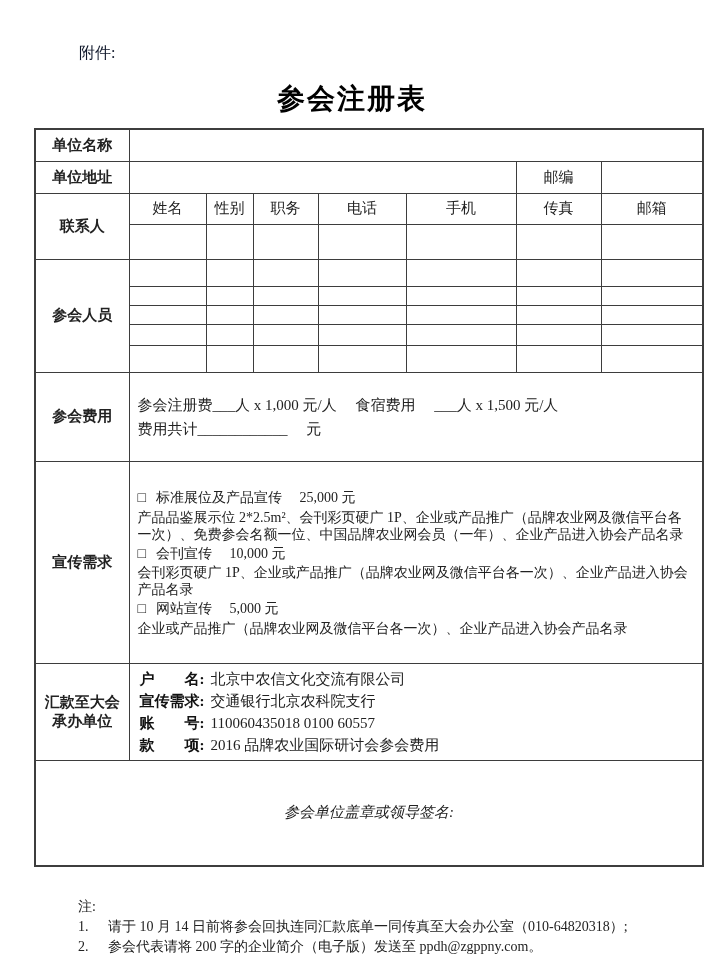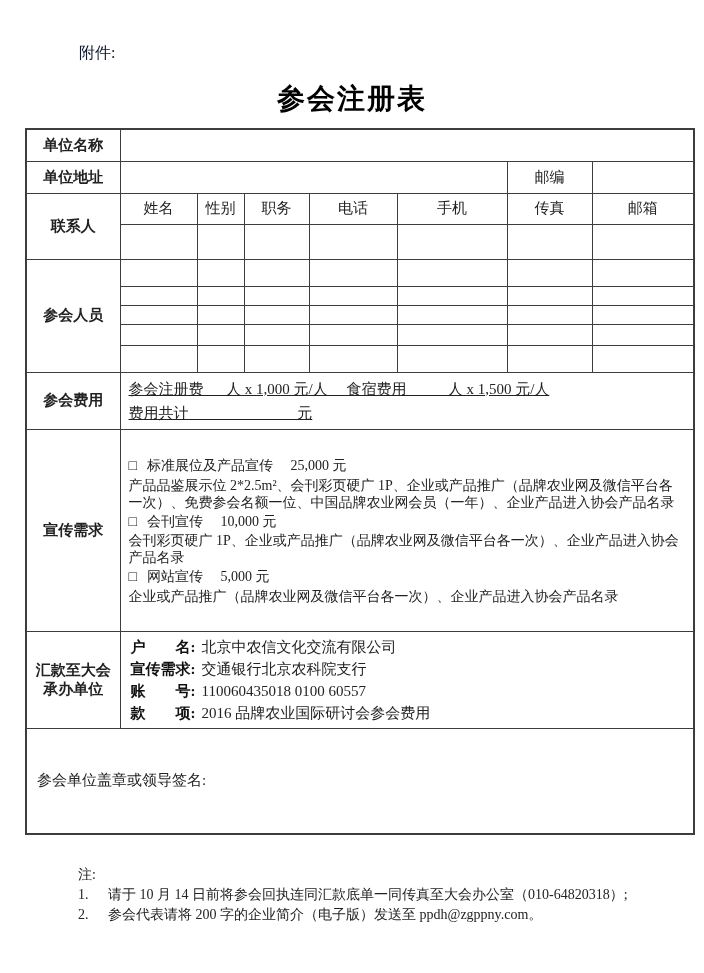--- a/index.html
+++ b/index.html
@@ -20,55 +20,56 @@
     text-align: center;
     font-family: "Liberation Sans", sans-serif;
     font-weight: bold;
     font-size: 28px;
     color: #000;
     margin: 16px 0 10px 0;
     letter-spacing: 2px;
   }
   table.reg {
     border-collapse: collapse;
-    margin-left: 25px;
+    margin-left: 34px;
     width: 668px;
     table-layout: fixed;
   }
   table.reg td {
     border: 1px solid #3d3d3d;
     vertical-align: middle;
     font-size: 15px;
     color: #222;
     overflow: hidden;
   }
   table.reg { border: 2px solid #3d3d3d; }
   td.lbl {
     font-family: "Liberation Sans", sans-serif;
     font-weight: bold;
     text-align: center;
     font-size: 15px;
     color: #111;
   }
   td.hdr { text-align: center; font-size: 15px; }
-  td.content { padding: 4px 8px; vertical-align: middle; text-decoration: underline; }
+  td.content { padding: 20px 8px; vertical-align: middle; }
   .fee-line { line-height: 24px; font-size: 15px; }
   td.promo-cell { padding: 13px 8px; vertical-align: middle; }
   .promo-opt-title { line-height: 21.5px; font-size: 14px; }
   .promo-opt-title .cb { display: inline-block; margin-right: 10px; font-size: 14px; }
   .promo-opt-desc { line-height: 17px; font-size: 14px; }
   td.remit-cell { padding: 4px 10px; vertical-align: middle; }
   .remit-line { line-height: 22px; font-size: 15px; white-space: pre; }
   .remit-line b { font-family: Liberation Serif, serif; color: #111; }
   .remit-line span { margin-left: 6px; }
   td.sig-cell {
     vertical-align: top;
-    text-align: left;
+    text-align: center;
     padding: 6px 10px;
     font-size: 15px;
+    font-style: italic;
   }
   .notes { margin: 30px 0 0 78px; font-size: 14px; color: #222; }
   .notes-heading { line-height: 20px; }
   .note-item { display: flex; line-height: 20px; }
   .note-num { width: 30px; flex: 0 0 30px; }
   .note-text { flex: 1; }
 </style>
 </head>
 <body>
 

